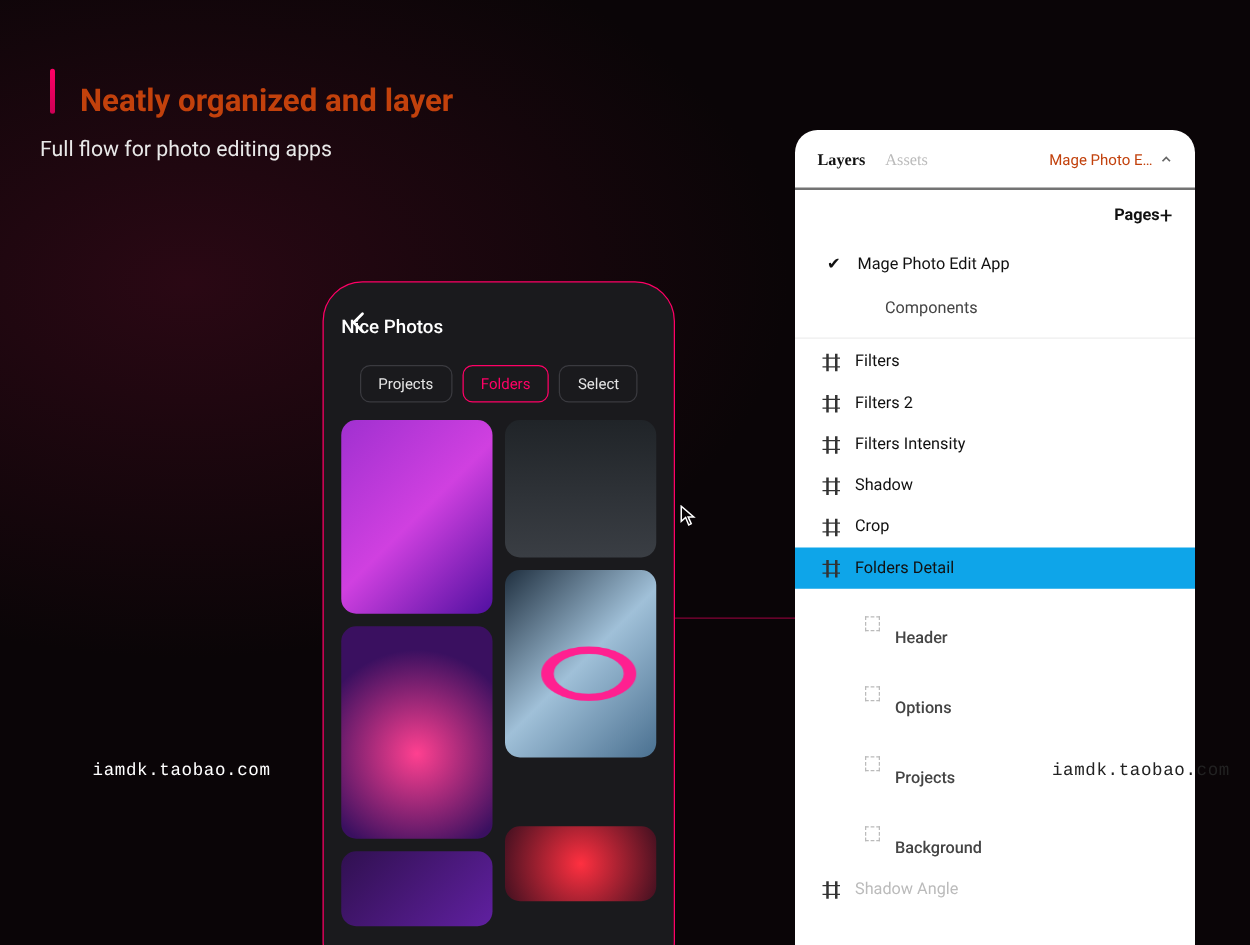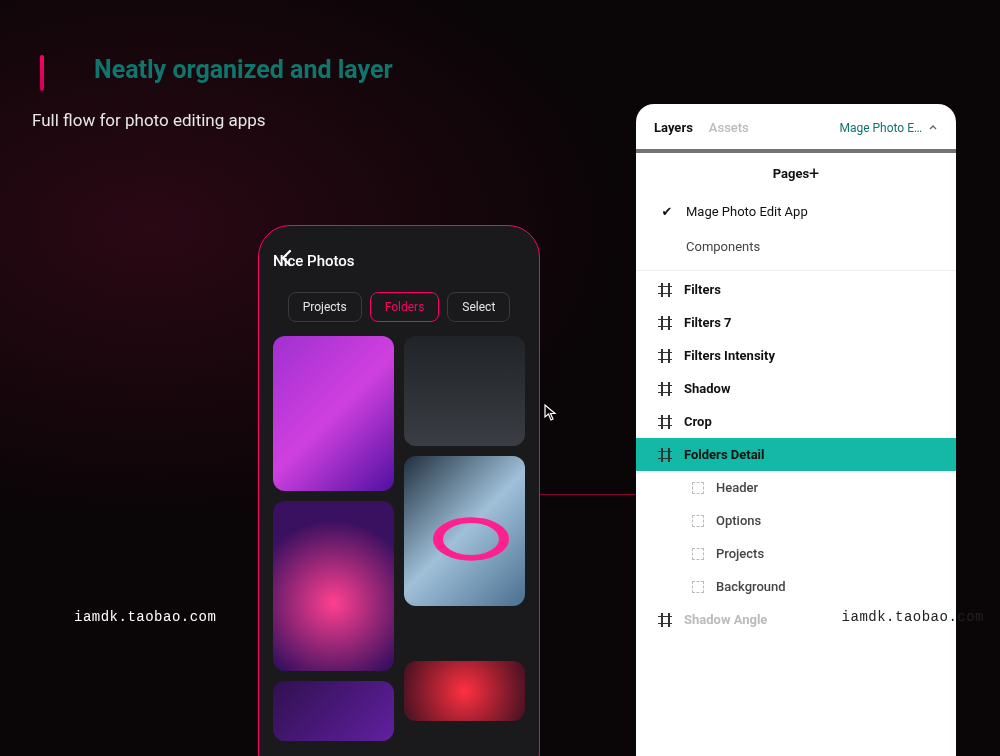--- a/index.html
+++ b/index.html
@@ -14,24 +14,23 @@
   position: relative;
   color: #fff;
 }
 .accent-bar {
   position: absolute; left: 40px; top: 55px;
   width: 4px; height: 36px;
   background: linear-gradient(#ff0066, #cc0055);
   border-radius: 2px;
 }
 .headline {
-  position: absolute; left: 64px; top: 55px;
+  position: absolute; left: 64px; top: 67px;
   font-size: 25px; font-weight: 700;
-  color: #0f766e;
-  margin-left: 30px;
+  color: #c2410c;
 }
 .subhead {
   position: absolute; left: 32px; top: 110px;
   font-size: 17px; font-weight: 400;
   color: #e8e8e8;
 }
 .watermark-left {
   position: absolute; left: 74px; top: 609px;
   font-size: 14px; color: #fff; letter-spacing: 0.5px;
   font-family: "Courier New", monospace;
@@ -105,48 +104,48 @@
   width: 320px; height: 660px;
   background: #fff; color: #111;
   border-radius: 18px 18px 0 0;
   overflow: hidden;
   font-size: 13px;
 }
 .panel-tabs {
   display: flex; align-items: center; padding: 16px 18px 14px;
   gap: 16px;
 }
-.ptab { font-weight: 700; color: #111; cursor: pointer; }
+.ptab { font-weight: 700; color: #111; cursor: pointer; font-family: Liberation Serif, serif; }
 .ptab.inactive { color: #bbb; font-weight: 500; }
 .panel-tabs .spacer { flex: 1; }
-.file-sel { font-size: 12px; color: #0f766e; display: flex; align-items: center; gap: 6px; cursor: pointer; }
+.file-sel { font-size: 12px; color: #c2410c; display: flex; align-items: center; gap: 6px; cursor: pointer; }
 .pages-hdr {
-  display: flex; align-items: center; justify-content: center;
+  display: flex; align-items: center; justify-content: flex-end;
   padding: 10px 18px; font-weight: 700;
-  border-top: 4px solid #737373;
+  border-top: 2px solid #737373;
 }
 .plus { font-size: 18px; font-weight: 400; cursor: pointer; }
 .page-row {
   display: flex; align-items: center; gap: 12px;
   padding: 10px 18px 10px 24px; cursor: pointer;
 }
 .page-row.selected .pname { font-weight: 400; }
 .check { width: 14px; text-align: center; }
 .page-row .pname { font-size: 13px; }
-.page-row.sub { padding-left: 50px; color: #444; text-align: center; }
+.page-row.sub { padding-left: 72px; color: #444; text-align: center; }
 .divider { height: 1px; background: #eee; margin: 6px 0 0; }
 .layer-list { margin-top: 2px; }
 .layer-row {
   display: flex; align-items: center; gap: 12px;
   padding: 9px 18px 9px 22px; cursor: pointer;
 }
-.layer-row .lname { font-weight: 700; font-size: 13px; }
-.layer-row.highlight { background: #14b8a6; }
+.layer-row .lname { font-weight: 400; font-size: 13px; }
+.layer-row.highlight { background: #0ea5e9; }
 .layer-row.child { padding-left: 56px; }
-.layer-row.child .lname { font-weight: 500; color: #444; }
+.layer-row.child .lname { font-weight: 500; color: #444; margin-top: 23px; }
 .layer-row.dim .lname { color: #bbb; }
 .frame-icon { width:14px; height:14px; position:relative; }
 .frame-icon::before, .frame-icon::after {
   content:""; position:absolute; background:#333; width:14px; height:1.5px; left:0;
 }
 .frame-icon::before { top:3px; box-shadow: 0 7px 0 #333; }
 .frame-icon::after { width:1.5px; height:14px; top:0; left:3px; box-shadow: 7px 0 0 #333; }
 .dash-icon {
   width:12px; height:12px; border:1px dashed #bbb;
 }
@@ -214,21 +213,21 @@
     <span class="pname">Components</span>
   </div>
   <div class="divider"></div>
   <div class="layer-list">
     <div class="layer-row">
         <span class="frame-icon"></span>
         <span class="lname">Filters</span>
       </div>
     <div class="layer-row">
         <span class="frame-icon"></span>
-        <span class="lname">Filters 7</span>
+        <span class="lname">Filters 2</span>
       </div>
     <div class="layer-row">
         <span class="frame-icon"></span>
         <span class="lname">Filters Intensity</span>
       </div>
     <div class="layer-row">
         <span class="frame-icon"></span>
         <span class="lname">Shadow</span>
       </div>
     <div class="layer-row">

